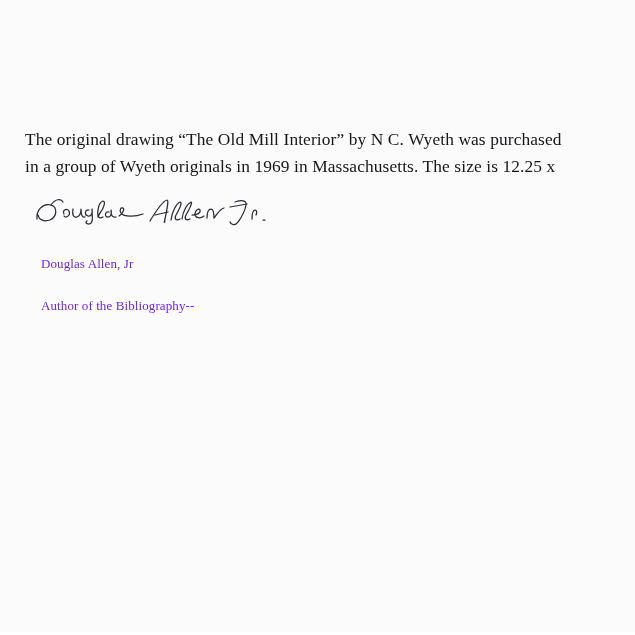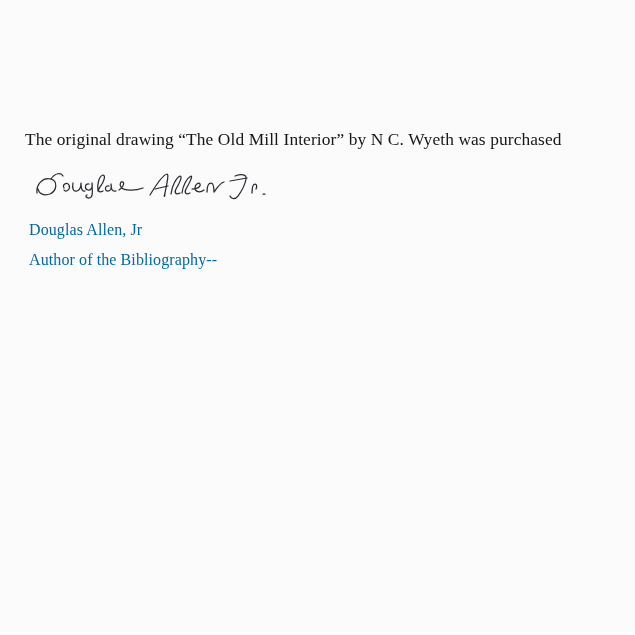--- a/index.html
+++ b/index.html
@@ -42,36 +42,37 @@
   }
   .signature-svg {
     position: absolute;
     left: 6px;
     top: -2px;
   }
   .closing {
     margin-top: 8px;
   }
   .closing-line {
-    font-size: 16px;
+    font-size: 13px;
     line-height: 26.2px;
-    color: #0369a1;
-    margin: 4px;
+    color: #6d28d9;
+    margin: 16px;
     letter-spacing: 0.1px;
   }
 </style>
 </head>
 <body>
 
 <div class="page">
 
   <div class="doc-body">
 
     <div>
       <p class="para">The original drawing “The Old Mill Interior” by N C. Wyeth was purchased</p>
+      <p class="para">in a group of Wyeth originals in 1969 in Massachusetts.  The size is 12.25 x</p>
     </div>
 
     <div class="signature-block">
       <svg class="signature-svg" width="260" height="42" viewBox="0 0 260 42">
         <g fill="none" stroke="#2b2b31" stroke-width="1.25" stroke-linecap="round" stroke-linejoin="round">
 
           <path d="M6 26 C5 17, 12 10, 20 12 C27 14, 26 24, 19 27 C13 29, 8 27, 7 22"></path>
           <path d="M20 12 C24 6, 30 5, 32 9"></path>
 
           <path d="M33 21 C31 17, 36 15, 38 18 C40 22, 35 26, 33 23"></path>

